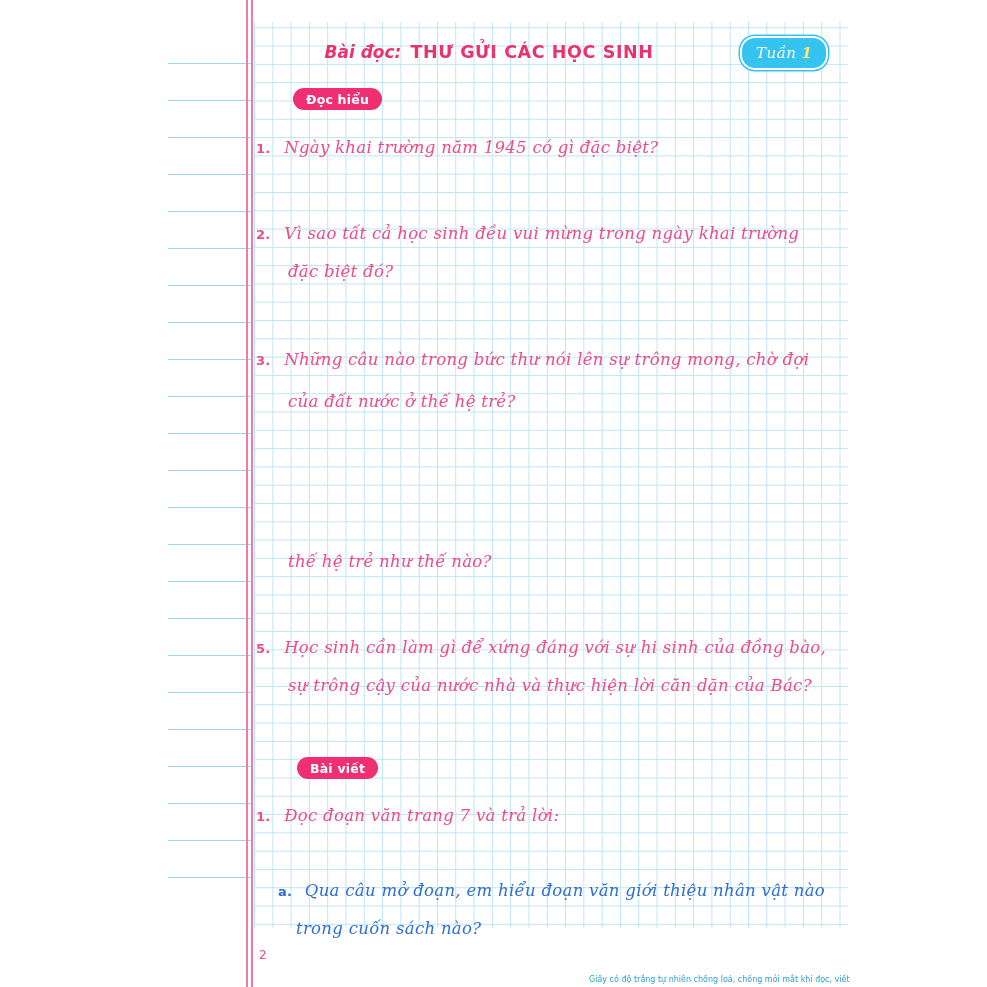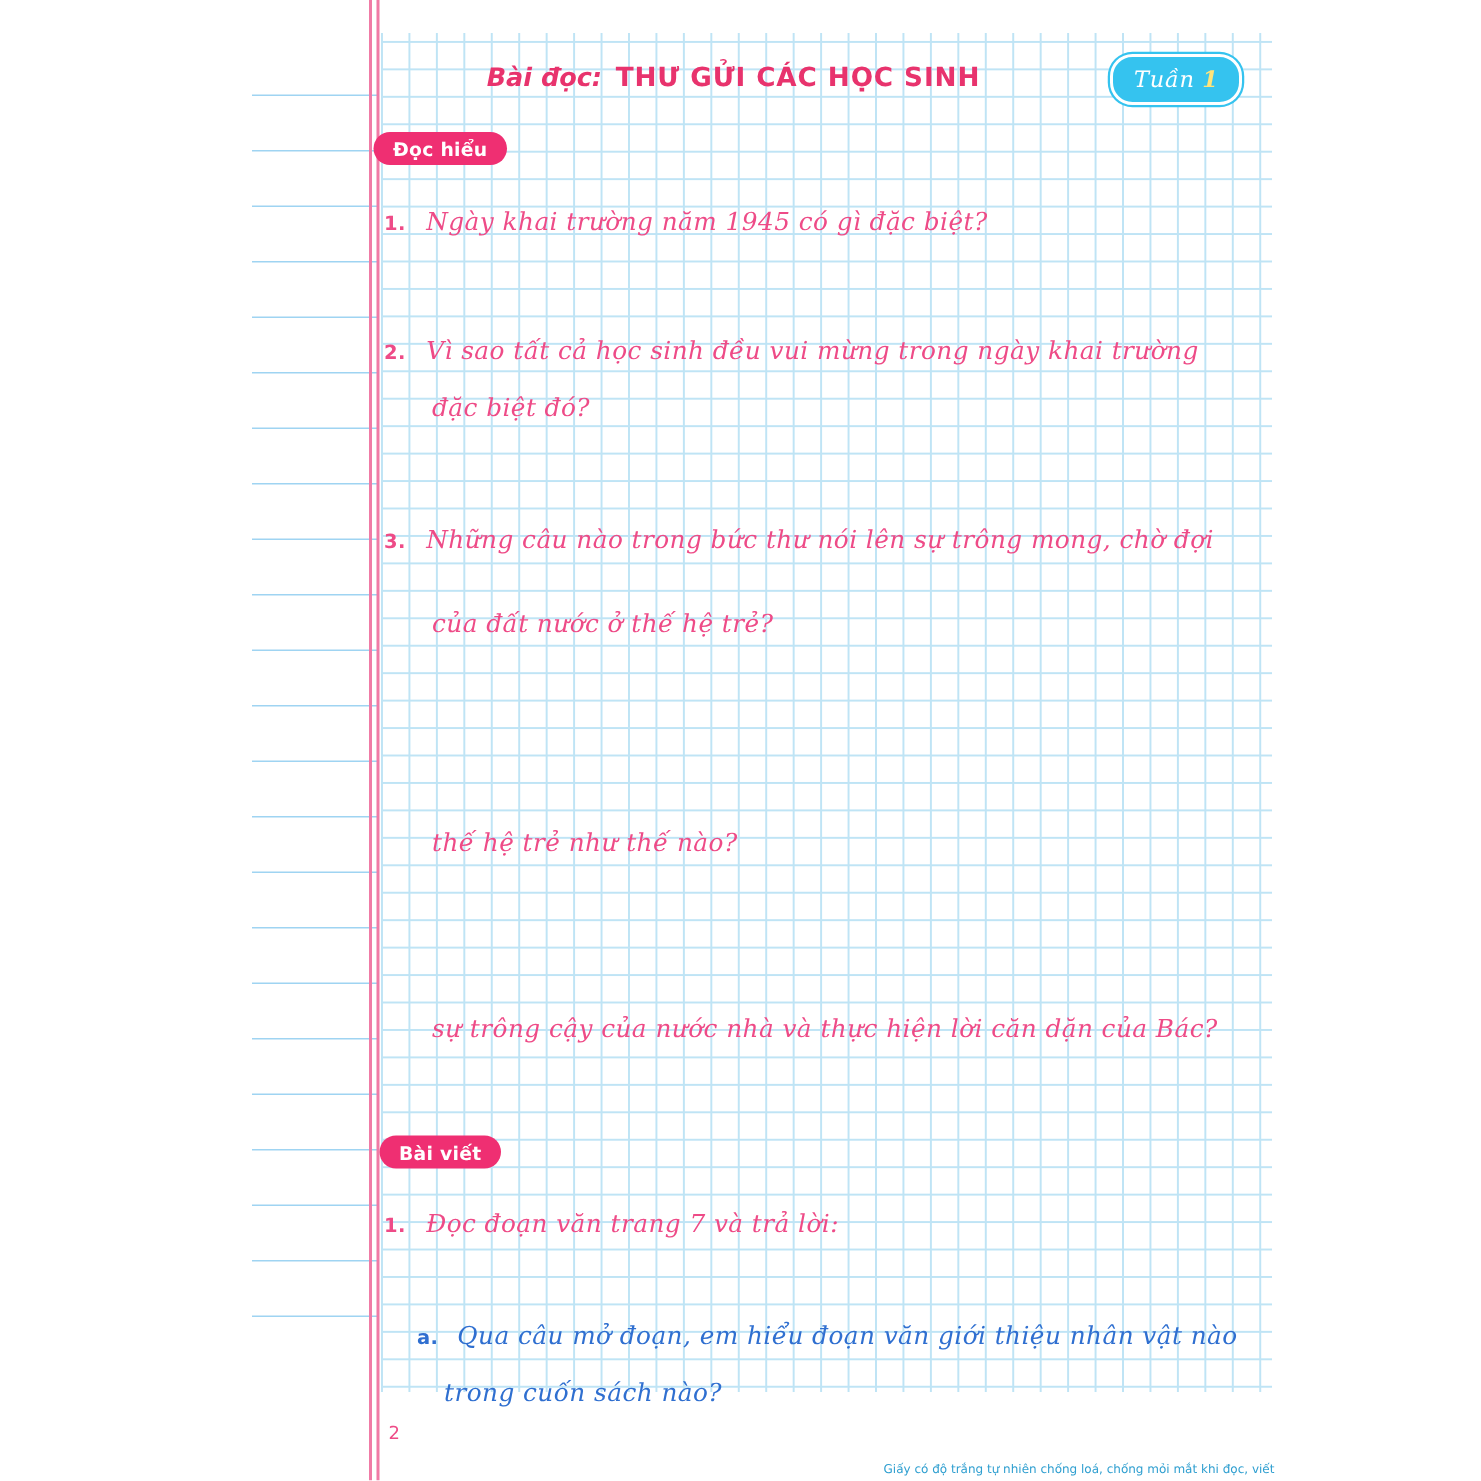--- a/index.html
+++ b/index.html
@@ -161,20 +161,21 @@
     background: #ef2f72;
     color: #ffffff;
     font-family: "DejaVu Sans", sans-serif;
     font-weight: bold;
     font-size: 12.5px;
     display: flex;
     align-items: center;
     justify-content: center;
     padding: 0 13px;
     letter-spacing: 0.2px;
+    margin-left: 44px;
   }
   .pill-doc-hieu { left: 249px; top: 88px; }
   .pill-bai-viet { left: 253px; top: 757px; }
 
   .instruction {
     position: absolute;
     left: 343px;
     top: 92px;
     font-family: "DejaVu Sans", sans-serif;
     font-weight: bold;
@@ -306,28 +307,32 @@
       <span>Vì sao tất cả học sinh đều vui mừng trong ngày khai trường</span>
     </div>
     <div class="q" style="left:288px; top:262px;">
       <span>đặc biệt đó?</span>
     </div>
 
     <div class="q" style="left:256px; top:350px;">
       <span class="num">3.</span>
       <span>Những câu nào trong bức thư nói lên sự trông mong, chờ đợi</span>
     </div>
-    <div class="q" style="left:288px; top:406px;">
+    <div class="q" style="left:288px; top:392px;">
       <span>của đất nước ở thế hệ trẻ?</span>
     </div>
 
     <div class="q" style="left:288px; top:552px;">
       <span>thế hệ trẻ như thế nào?</span>
     </div>
 
+    <div class="q" style="left:256px; top:638px;">
+      <span class="num">5.</span>
+      <span>Học sinh cần làm gì để xứng đáng với sự hi sinh của đồng bào,</span>
+    </div>
     <div class="q" style="left:288px; top:676px;">
       <span>sự trông cậy của nước nhà và thực hiện lời căn dặn của Bác?</span>
     </div>
 
     <div class="pill pill-bai-viet">Bài viết</div>
 
     <div class="q" style="left:256px; top:806px;">
       <span class="num">1.</span>
       <span>Đọc đoạn văn trang 7 và trả lời:</span>
     </div>

